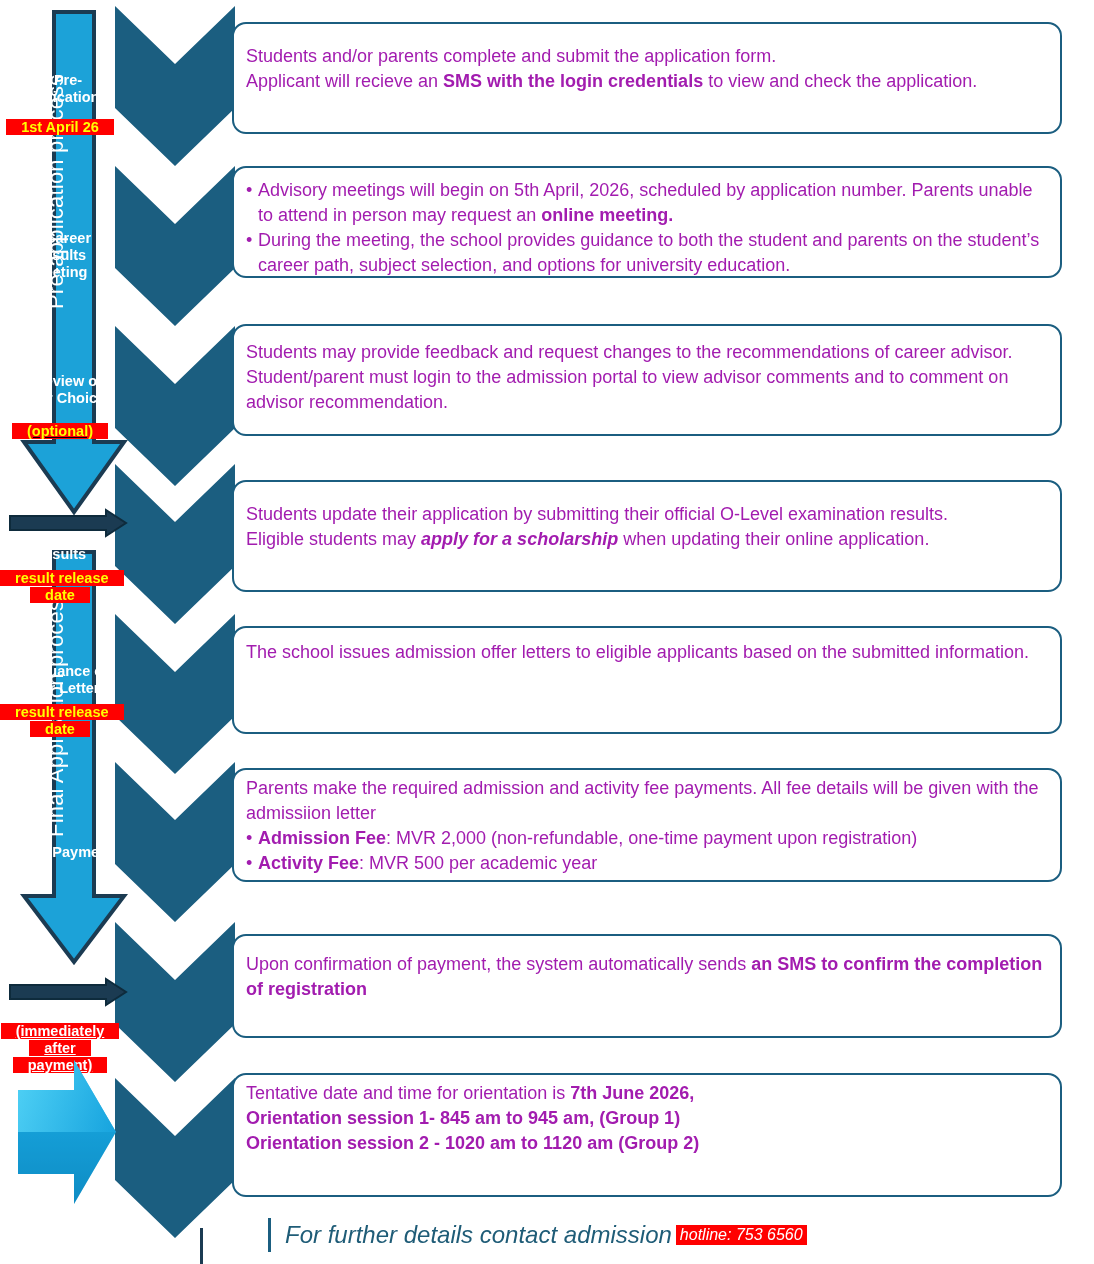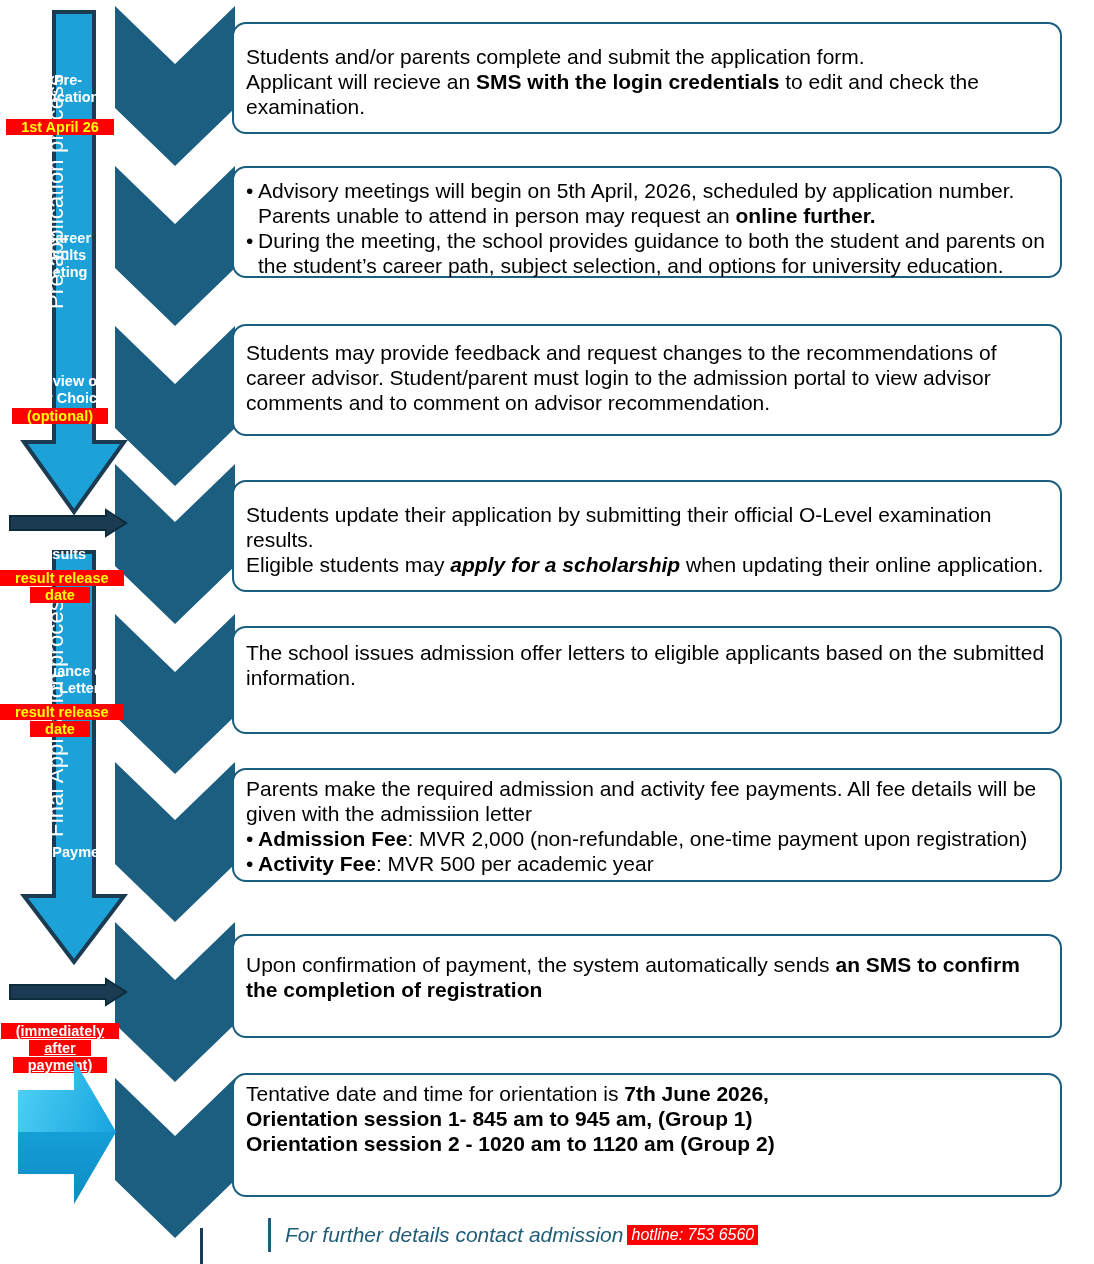--- a/index.html
+++ b/index.html
@@ -45,23 +45,23 @@
   .box{
     position:absolute;
     border:2.2px solid #1B5E80;
     border-radius:14px;
     background:#ffffff;
     box-sizing:border-box;
     z-index:5;
   }
   .box-inner{
     padding:0 12px;
-    font-size:21px;
+    font-size:18px;
     line-height:25px;
-    color:#000000;
+    color:#a21caf;
   }
   .box p{margin:0;}
   .bullet{position:relative; padding-left:12px;}
   .bullet:before{
     content:"\2022"; position:absolute; left:0; top:0;
   }
   .b{font-weight:bold;}
   .bi{font-weight:bold; font-style:italic;}
 
   
@@ -74,21 +74,21 @@
     font-size:15px; line-height:17px; white-space:nowrap;
     text-align:center;
   }
 
   
   .footer{position:absolute; z-index:7; display:flex; align-items:center;}
   .footer-rule{
     width:3px; height:34px; background:#1B5E80; margin-right:14px;
   }
   .footer-text{
-    font-style:italic; font-size:21px; font-weight:400; color:#1F5C77;
+    font-style:italic; font-size:24px; font-weight:400; color:#1F5C77;
     white-space:nowrap;
   }
   .footer-hot{
     background:#FF0000; color:#ffffff; font-weight:normal; font-style:italic;
     padding:1px 4px; margin-left:4px;
   }
   .tail-rule{position:absolute; width:3px; background:#1B3B52; z-index:2;}
 </style>
 </head>
 <body>
@@ -154,56 +154,56 @@
   </div>
   <div class="chev-badge" style="top:119px;">
     <span>1st April 26</span>
   </div>
   <div class="box" style="left:232px; top:22px; width:830px; height:112px;">
     <div class="box-inner" style="padding-top:20px;">
       <p>
         <span>Students and/or parents complete and submit the application form.</span>
       </p>
       <p>
-        <span>Applicant will recieve an </span><span class="b">SMS with the login credentials</span><span> to edit and check the examination.</span>
+        <span>Applicant will recieve an </span><span class="b">SMS with the login credentials</span><span> to view and check the application.</span>
       </p>
     </div>
   </div>
 
   <div class="chev" style="left:115px; top:166px; height:160px;">
     <svg width="120" height="160" viewBox="0 0 120 160">
       <polygon points="0,0 60,58 120,0 120,102 60,160 0,102" fill="#1B5E80"></polygon>
     </svg>
   </div>
   <div class="chev-label" style="top:230px;">
     <div>2. Career</div>
     <div>Results</div>
     <div>Meeting</div>
   </div>
   <div class="box" style="left:232px; top:166px; width:830px; height:112px;">
     <div class="box-inner" style="padding-top:10px;">
       <p class="bullet">
-        <span>Advisory meetings will begin on 5th April, 2026, scheduled by application number. Parents unable to attend in person may request an </span><span class="b">online further.</span>
+        <span>Advisory meetings will begin on 5th April, 2026, scheduled by application number. Parents unable to attend in person may request an </span><span class="b">online meeting.</span>
       </p>
       <p class="bullet">
         <span>During the meeting, the school provides guidance to both the student and parents on the student’s career path, subject selection, and options for university education.</span>
       </p>
     </div>
   </div>
 
   <div class="chev" style="left:115px; top:326px; height:160px;">
     <svg width="120" height="160" viewBox="0 0 120 160">
       <polygon points="0,0 60,58 120,0 120,102 60,160 0,102" fill="#1B5E80"></polygon>
     </svg>
   </div>
   <div class="chev-label" style="top:373px;">
     <div>3. Review of</div>
     <div>Career Choices</div>
   </div>
-  <div class="chev-badge" style="top:408px;">
+  <div class="chev-badge" style="top:423px;text-decoration:underline;">
     <span>(optional)</span>
   </div>
   <div class="box" style="left:232px; top:324px; width:830px; height:112px;">
     <div class="box-inner" style="padding-top:14px;">
       <p>
         <span>Students may provide feedback and request changes to the recommendations of career advisor. Student/parent must login to the admission portal to view advisor comments and to comment on advisor recommendation.</span>
       </p>
     </div>
   </div>
 

